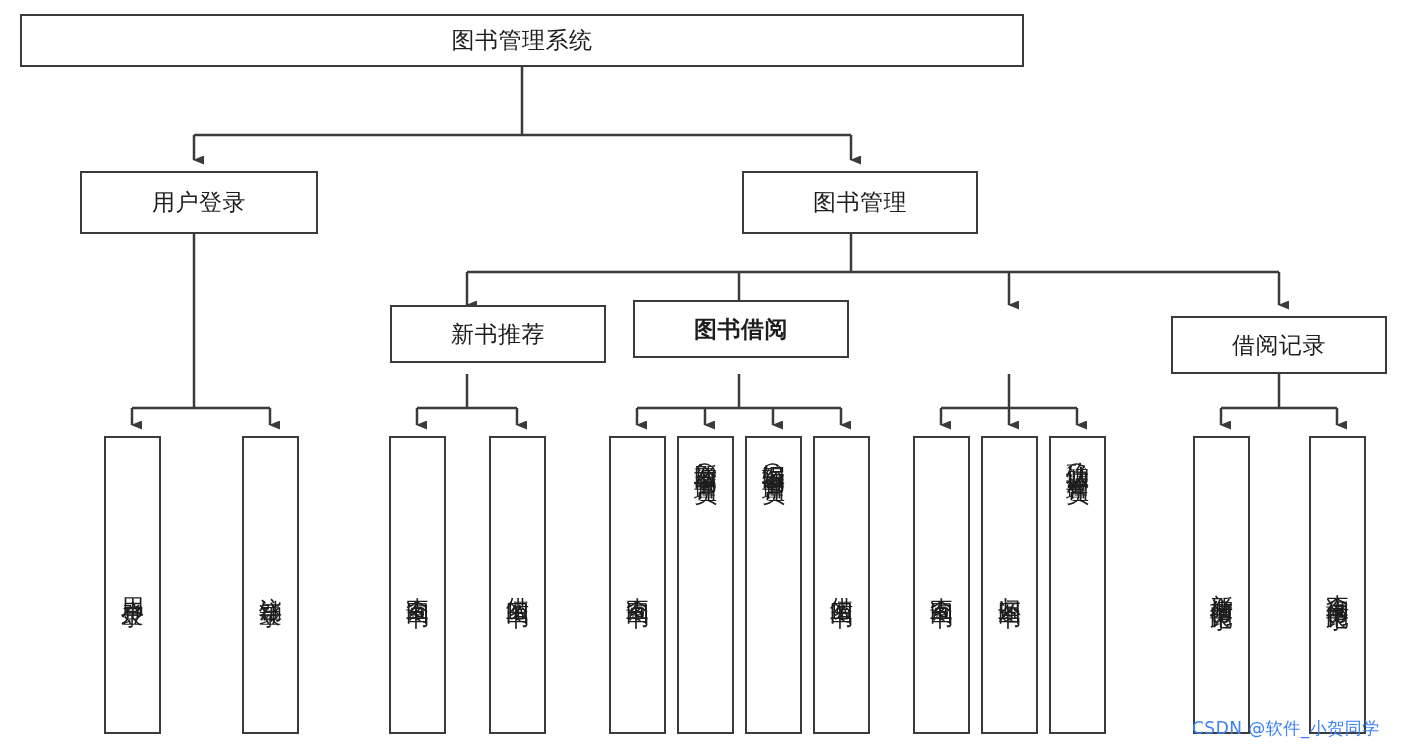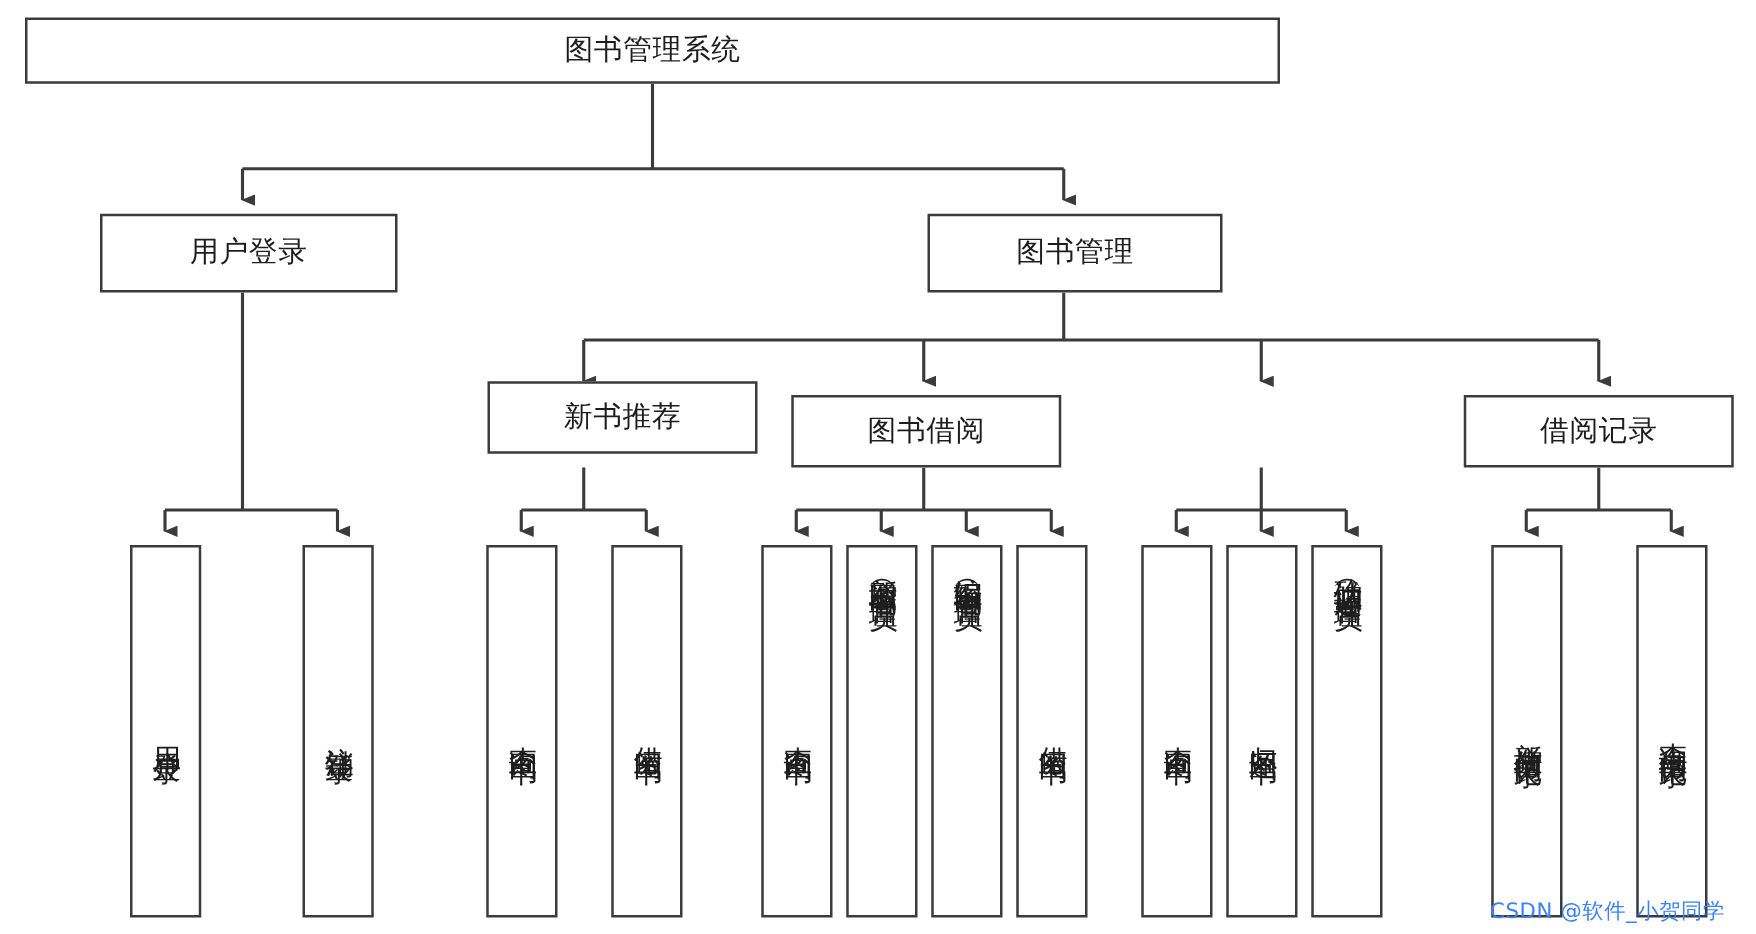--- a/index.html
+++ b/index.html
@@ -146,21 +146,21 @@
   <div class="node horizontal" style="left:80px; top:171px; width:238px; height:63px;">
     <span class="node-label">用户登录</span>
   </div>
   <div class="node horizontal" style="left:742px; top:171px; width:236px; height:63px;">
     <span class="node-label">图书管理</span>
   </div>
 
   <div class="node horizontal" style="left:362px; top:305px; width:216px; height:58px;margin-left:28px;">
     <span class="node-label">新书推荐</span>
   </div>
-  <div class="node horizontal" style="left:633px; top:316px; width:216px; height:58px;">
+  <div class="node horizontal" style="left:633px; top:300px; width:216px; height:58px;font-weight:bold;">
     <span class="node-label">图书借阅</span>
   </div>
   <div class="node horizontal" style="left:1171px; top:316px; width:216px; height:58px;">
     <span class="node-label">借阅记录</span>
   </div>
 
   <div class="node vertical centered" style="left:104px; top:436px; width:57px; height:298px;">
     <span class="node-label">用户登录</span>
   </div>
   <div class="node vertical centered" style="left:242px; top:436px; width:57px; height:298px;">

